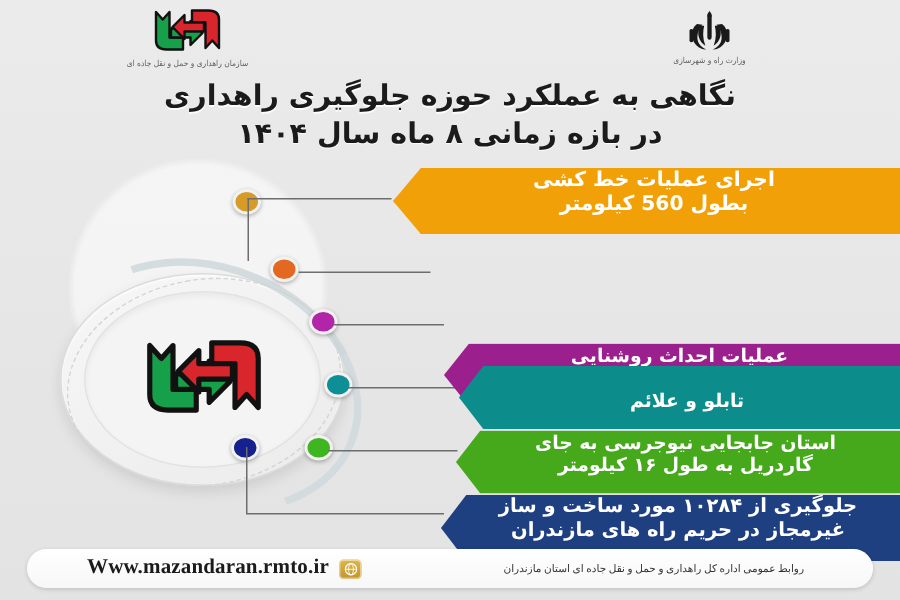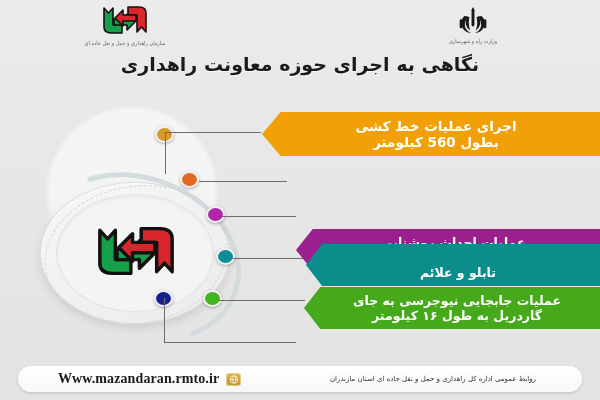--- a/index.html
+++ b/index.html
@@ -63,21 +63,21 @@
 
   .dot{position:absolute;width:15px;height:13px;border-radius:50%;
        border:2.5px solid #f2f2f2;box-shadow:0 1px 3px rgba(0,0,0,.3);}
   .leader{position:absolute;background:#6d6d6d;}
   .leader.h{height:1px;}
   .leader.v{width:1px;}
 
   
   .banner{
     position:absolute;color:#fff;font-weight:bold;
-    display:flex;align-items:center;justify-content:center;
+    display:flex;justify-content:center;
     text-align:center;line-height:1.22;
     box-shadow:0 2px 4px rgba(0,0,0,.22);
   }
   .banner span{display:block;padding:0 16px 0 26px;}
 
   
   .footer{
     position:absolute;left:18px;right:18px;bottom:8px;height:26px;
     background:linear-gradient(180deg,#ffffff,#f7f7f7);
     border-radius:13px;
@@ -85,21 +85,21 @@
     display:flex;align-items:center;
   }
   .url-wrap{position:absolute;left:40px;display:flex;align-items:center;gap:7px;}
   .globe{width:15px;height:13px;border-radius:3px;
          background:linear-gradient(180deg,#e0b64a,#c2942b);
          display:flex;align-items:center;justify-content:center;
          box-shadow:inset 0 0 0 1px rgba(255,255,255,.45);}
   .globe svg{width:10px;height:9px;}
   .url-txt{font-size:14px;color:#1b1b1b;font-weight:bold;direction:ltr;
            font-family:"Liberation Serif","DejaVu Serif",serif;letter-spacing:.1px;}
-  .f-org{position:absolute;right:46px;font-size:7px;color:#333;white-space:nowrap;}
+  .f-org{position:absolute;right:46px;font-size:7px;color:#333;white-space:nowrap;font-family:Liberation Serif, serif;}
 </style>
 </head>
 <body>
 
 <div id="stage">
 
   <div class="header">
 
     <div class="logo-right">
       <svg class="emblem-mz" viewBox="0 0 104 72">
@@ -124,21 +124,22 @@
           <path d="M19 20 q-3.6 6-2 13 t8 11 q-2.6-7-2.6-13 t1.2-11 z"></path>
           <path d="M41 20 q3.6 6 2 13 t-8 11 q2.6-7 2.6-13 t-1.2-11 z"></path>
           <rect x="6" y="24" width="4.6" height="16" rx="2.2"></rect>
           <rect x="49.4" y="24" width="4.6" height="16" rx="2.2"></rect>
         </g>
       </svg>
       <div class="logo-cap">وزارت راه و شهرسازی</div>
     </div>
 
     <div class="title">
-      <span class="l1">نگاهی به اجرای حوزه معاونت راهداری</span>
+      <span class="l1">نگاهی به عملکرد حوزه جلوگیری راهداری</span>
+      <span class="l2">در بازه زمانی ۸ ماه سال ۱۴۰۴</span>
     </div>
   </div>
 
   <div class="hub">
     <div class="ring-outer"></div>
     <div class="arc"></div>
     <div class="arc2"></div>
     <div class="ring-inner"></div>
 
     <svg class="hub-logo" viewBox="0 0 104 72">
@@ -184,25 +185,31 @@
 
   <div class="banner" id="b3" style="background: rgb(12, 141, 140); top: 244px; left: 306px; width: 294px; height: 42px; font-size: 12.5px; clip-path: polygon(100% 0px, 100% 100%, 5.5% 100%, 0px 50%, 5.5% 0px);">
     <span>
       <br>
       <b>تابلو و علائم</b>
     </span>
   </div>
 
   <div class="banner" id="b4" style="background: rgb(70, 169, 28); top: 287px; left: 304px; width: 296px; height: 42px; font-size: 12.5px; clip-path: polygon(100% 0px, 100% 100%, 5.5% 100%, 0px 50%, 5.5% 0px);">
     <span>
-      <b>عملیات جابجایی نیوجرسی به جای</b><br>
+      <b>استان جابجایی نیوجرسی به جای</b><br>
       <b>گاردریل به طول ۱۶ کیلومتر</b>
     </span>
   </div>
 
+  <div class="banner" id="b5" style="background: rgb(30, 63, 128); top: 330px; left: 294px; width: 306px; height: 44px; font-size: 13px; clip-path: polygon(100% 0px, 100% 100%, 5.5% 100%, 0px 50%, 5.5% 0px);">
+    <span>
+      <b>جلوگیری از ۱۰۲۸۴ مورد ساخت و ساز</b><br>
+      <b>غیرمجاز در حریم راه های مازندران</b>
+    </span>
+  </div>
 
   <div class="footer">
     <div class="url-wrap">
       <span class="globe">
         <svg viewBox="0 0 20 18">
           <ellipse cx="10" cy="9" rx="7.5" ry="7.5" fill="none" stroke="#fff" stroke-width="1.5"></ellipse>
           <ellipse cx="10" cy="9" rx="3.2" ry="7.5" fill="none" stroke="#fff" stroke-width="1.2"></ellipse>
           <line x1="2.5" y1="9" x2="17.5" y2="9" stroke="#fff" stroke-width="1.2"></line>
         </svg>
       </span>

